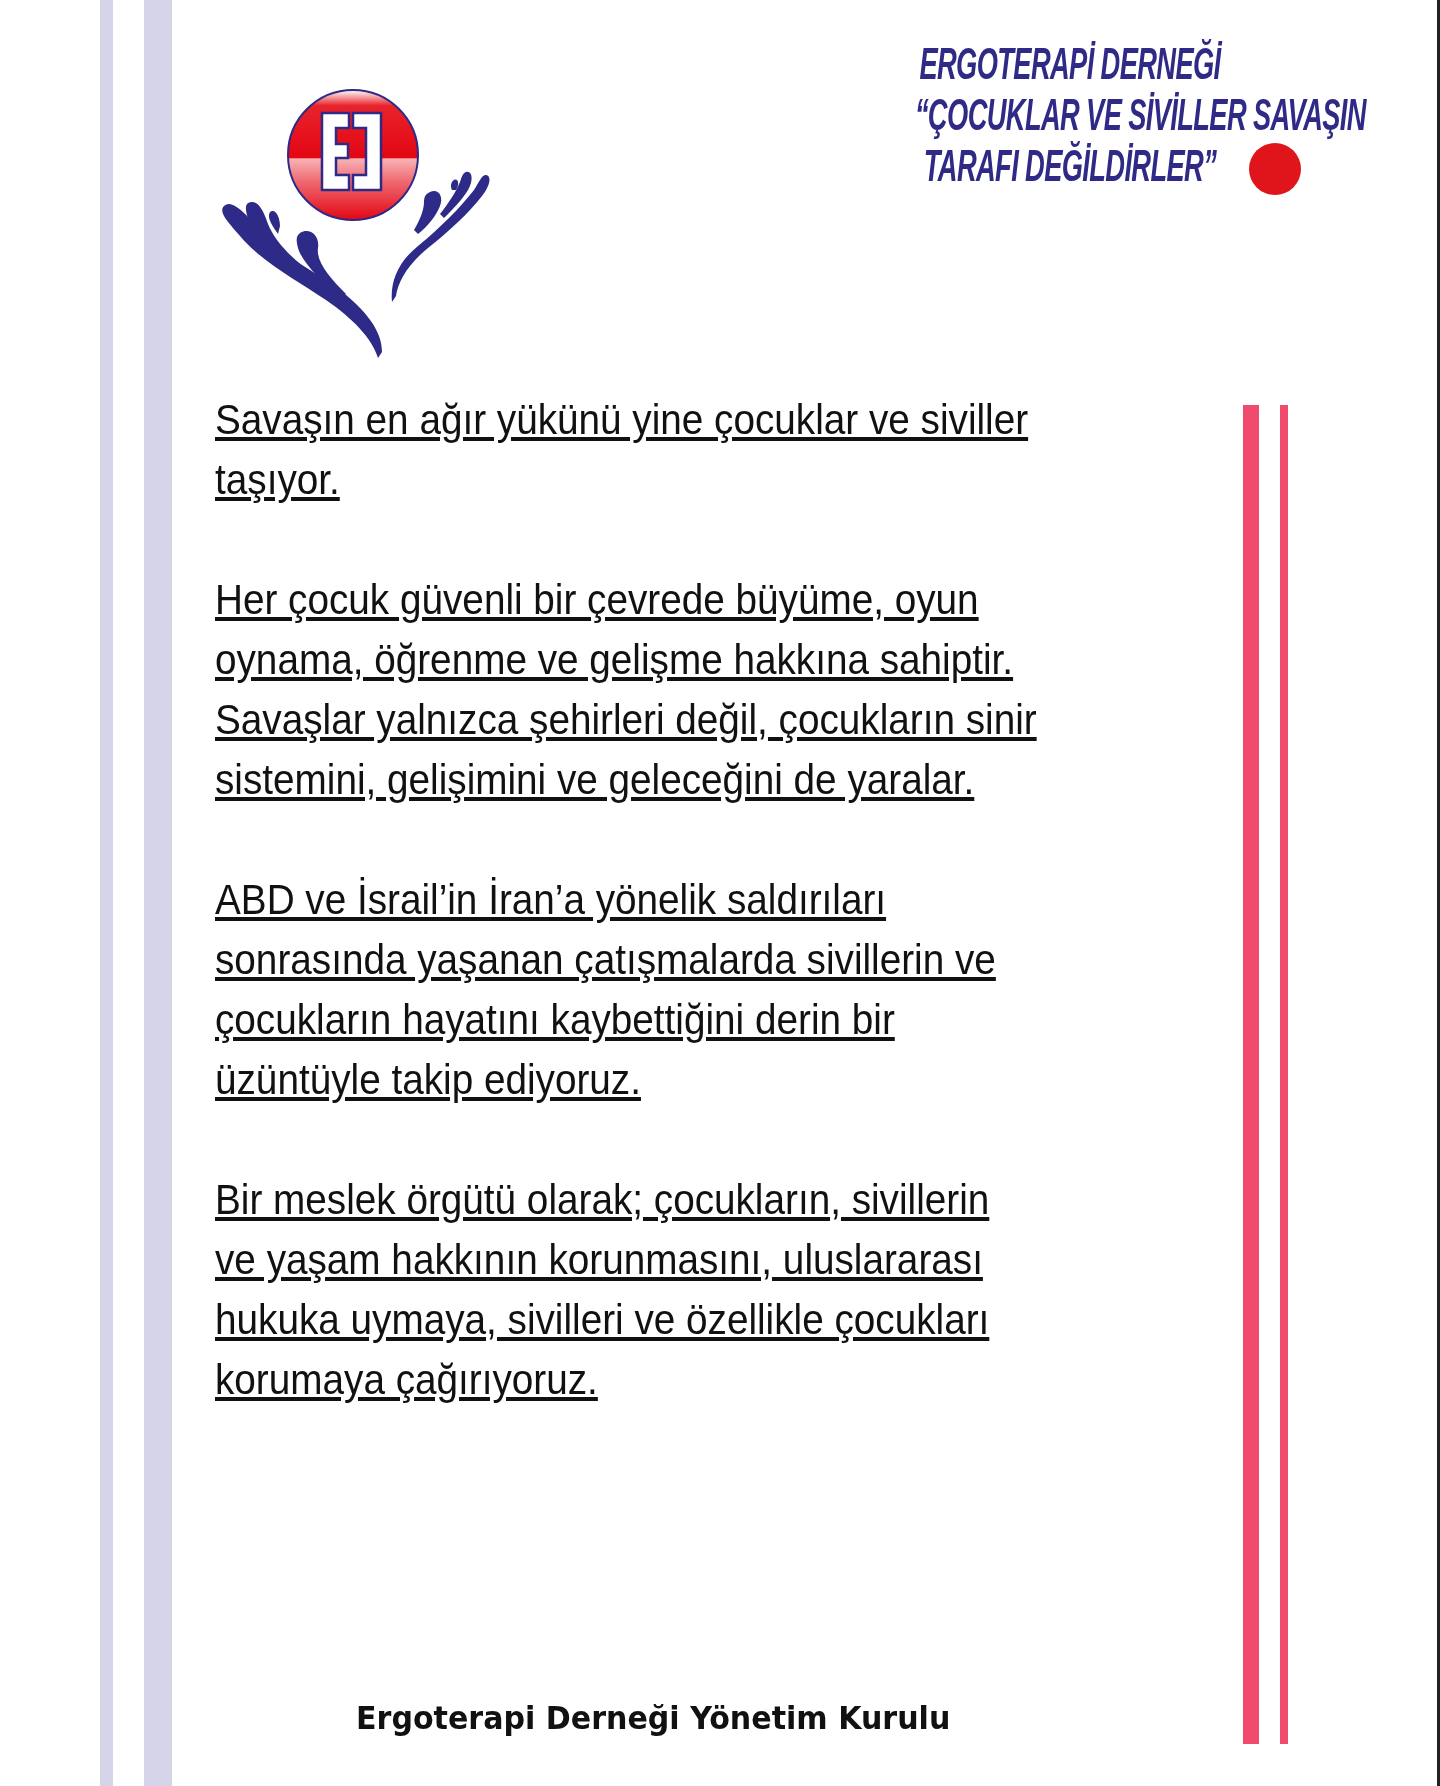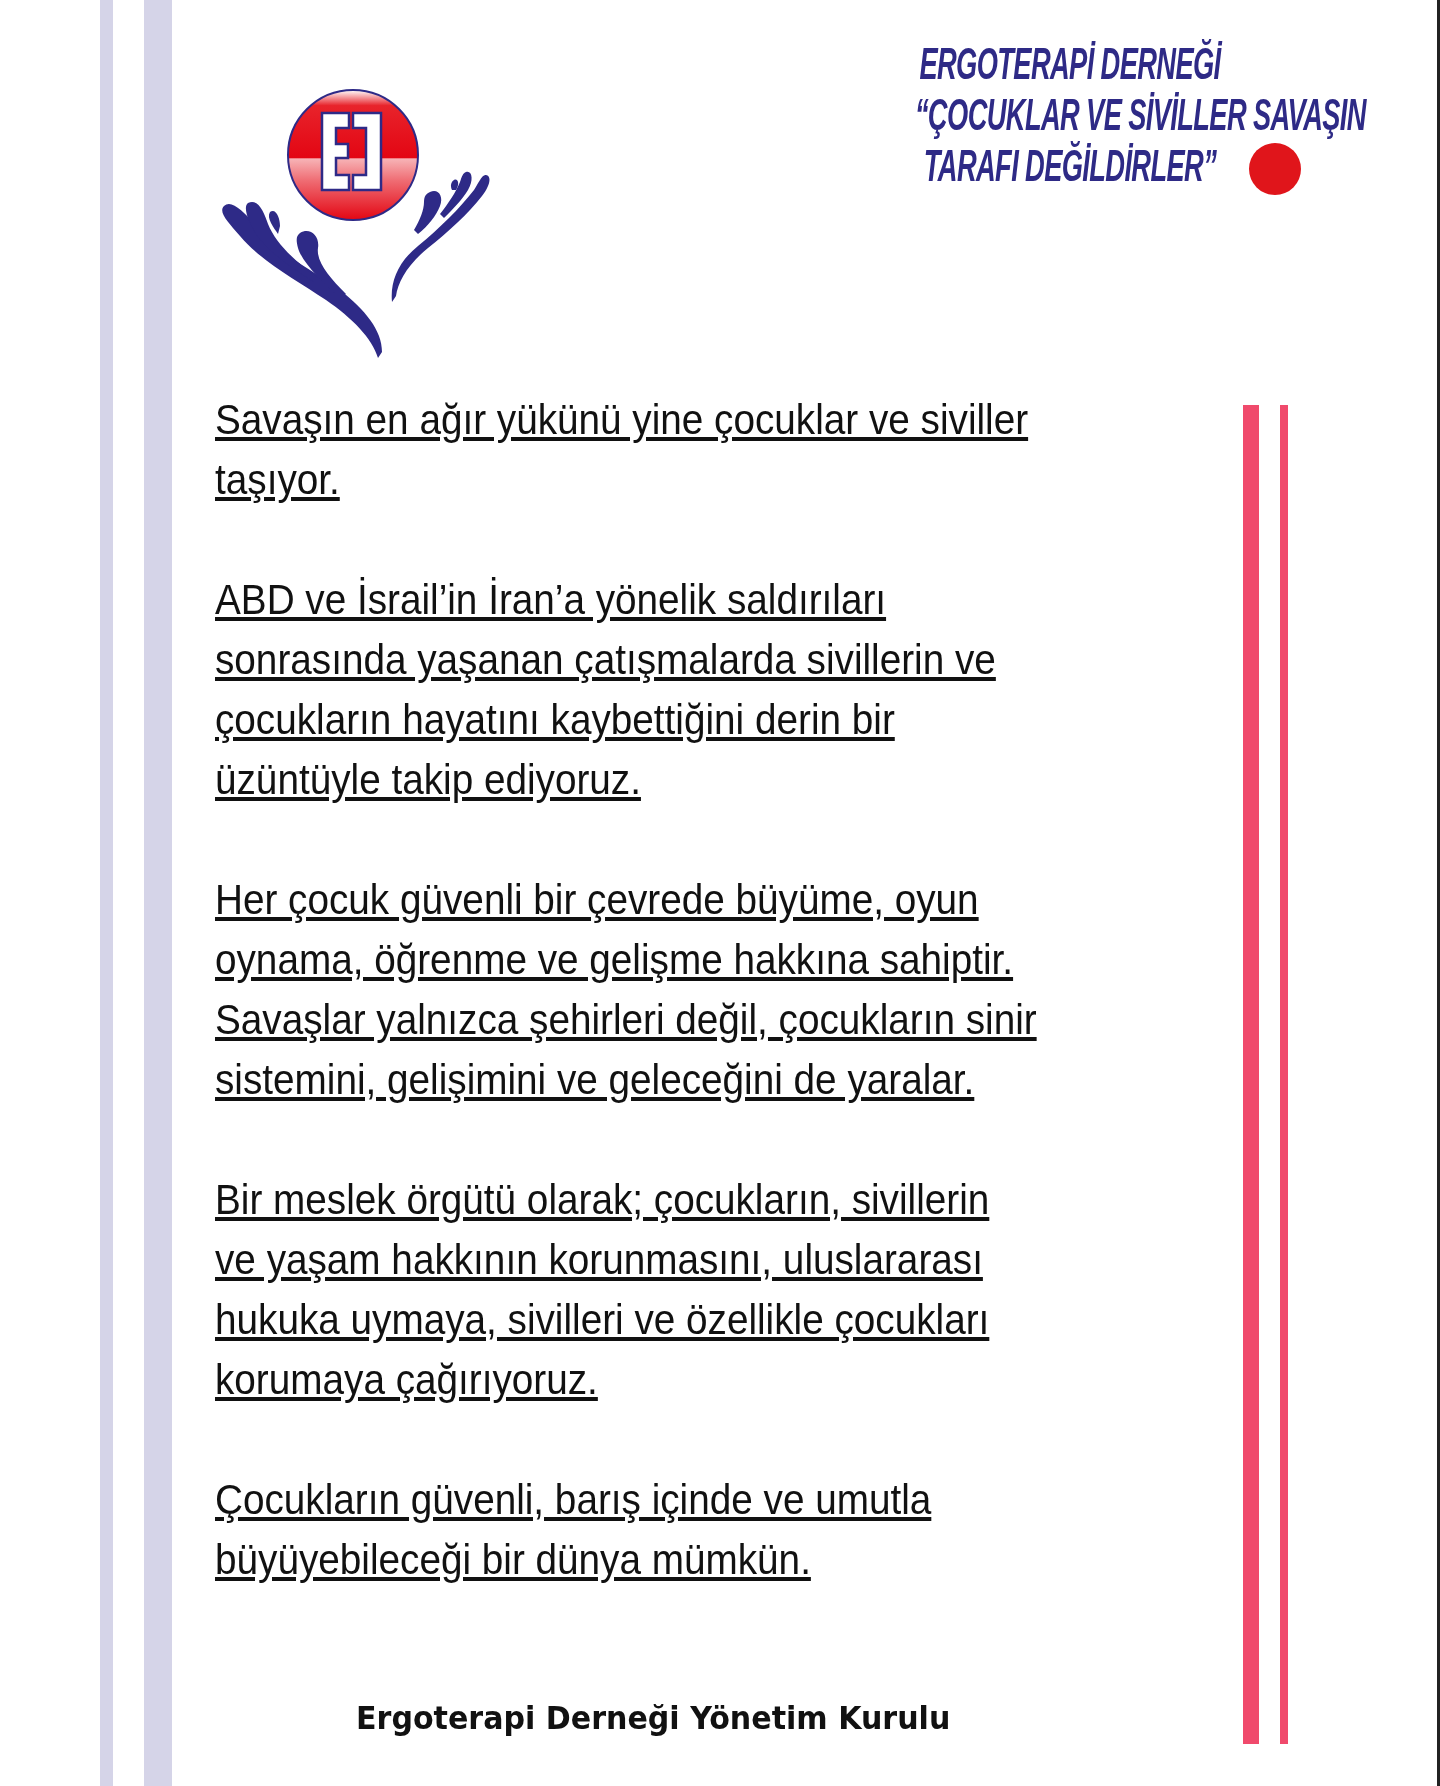--- a/index.html
+++ b/index.html
@@ -129,36 +129,32 @@
   <span class="tline">TARAFI DEĞİLDİRLER”</span>
 </div>
 <div class="red-dot"></div>
 
 <div class="body-text">
   <div class="para">
     <span class="line">Savaşın en ağır yükünü yine çocuklar ve siviller</span>
     <span class="line">taşıyor.</span>
   </div>
   <div class="para">
+    <span class="line">Her çocuk güvenli bir çevrede büyüme, oyun</span>
+    <span class="line">oynama, öğrenme ve gelişme hakkına sahiptir.</span>
+    <span class="line">Savaşlar yalnızca şehirleri değil, çocukların sinir</span>
+    <span class="line">sistemini, gelişimini ve geleceğini de yaralar.</span>
+  </div>
+  <div class="para">
     <span class="line">ABD ve İsrail’in İran’a yönelik saldırıları</span>
     <span class="line">sonrasında yaşanan çatışmalarda sivillerin ve</span>
     <span class="line">çocukların hayatını kaybettiğini derin bir</span>
     <span class="line">üzüntüyle takip ediyoruz.</span>
-  </div>
-  <div class="para">
-    <span class="line">Her çocuk güvenli bir çevrede büyüme, oyun</span>
-    <span class="line">oynama, öğrenme ve gelişme hakkına sahiptir.</span>
-    <span class="line">Savaşlar yalnızca şehirleri değil, çocukların sinir</span>
-    <span class="line">sistemini, gelişimini ve geleceğini de yaralar.</span>
   </div>
   <div class="para">
     <span class="line">Bir meslek örgütü olarak; çocukların, sivillerin</span>
     <span class="line">ve yaşam hakkının korunmasını, uluslararası</span>
     <span class="line">hukuka uymaya, sivilleri ve özellikle çocukları</span>
     <span class="line">korumaya çağırıyoruz.</span>
   </div>
-  <div class="para">
-    <span class="line">Çocukların güvenli, barış içinde ve umutla</span>
-    <span class="line">büyüyebileceği bir dünya mümkün.</span>
-  </div>
 </div>
 
 <div class="signature">Ergoterapi Derneği Yönetim Kurulu</div>
 
 </body></html>

